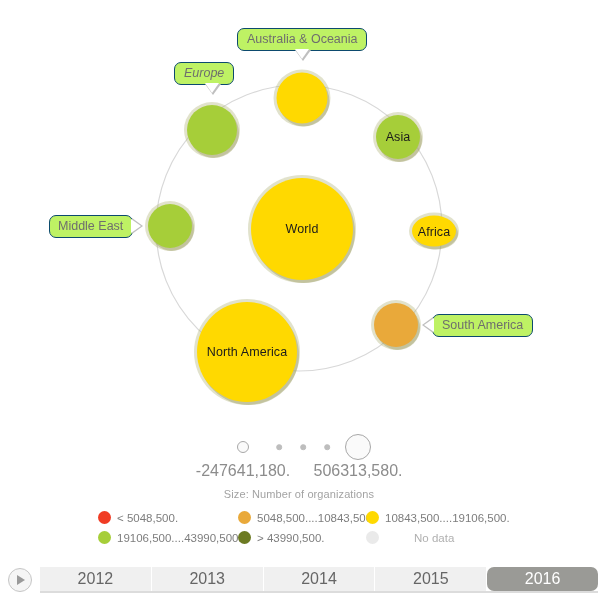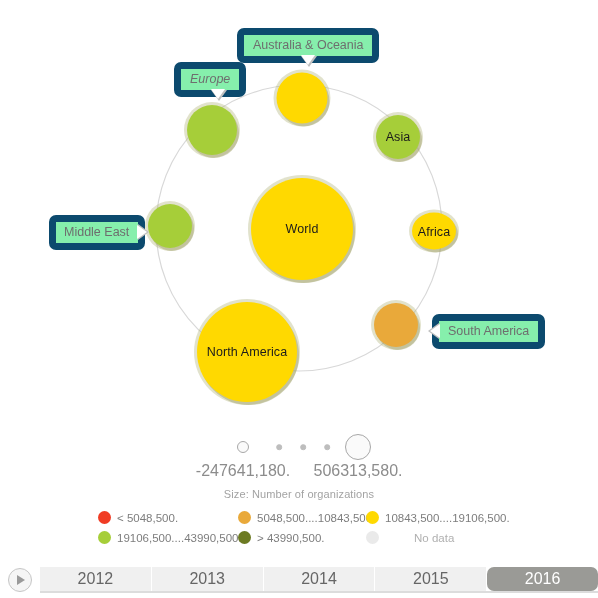--- a/index.html
+++ b/index.html
@@ -50,22 +50,22 @@
     font-size: 12.5px;
     color: #1b1b1b;
     white-space: nowrap;
     pointer-events: none;
     letter-spacing: 0.1px;
   }
 
   
   .callout {
     position: absolute;
-    background: #86efac;
-    border: 7px solid #0c4a6e;
+    background: #bef264;
+    border: 1px solid #0c4a6e;
     border-radius: 7px;
     padding: 3px 9px 4px 9px;
     font-size: 12.5px;
     color: #6e6e6e;
     white-space: nowrap;
     box-sizing: border-box;
   }
   .callout .tail,
   .callout .tail-fill {
     position: absolute;
@@ -267,21 +267,21 @@
         </div>
         <div class="bubble" style="left: 247px; top: 352px; width: 100px; height: 100px; background: rgb(255, 217, 0);">
           <span class="bubble-label">North America</span>
         </div>
         <div class="bubble" style="left: 302px; top: 98px; width: 51px; height: 51px; background: rgb(255, 217, 0);"></div>
         <div class="bubble" style="left: 212px; top: 130px; width: 50px; height: 50px; background: rgb(166, 206, 57);"></div>
         <div class="bubble" style="left: 170px; top: 226px; width: 44px; height: 44px; background: rgb(166, 206, 57);"></div>
         <div class="bubble" style="left: 398px; top: 137px; width: 44px; height: 44px; background: rgb(166, 206, 57);">
           <span class="bubble-label">Asia</span>
         </div>
-        <div class="bubble" style="left: 434px; top: 231px; width: 44px; height: 37px; background: rgb(255, 217, 0);">
+        <div class="bubble" style="left: 434px; top: 231px; width: 44px; height: 31px; background: rgb(255, 217, 0);">
           <span class="bubble-label">Africa</span>
         </div>
         <div class="bubble" style="left: 396px; top: 325px; width: 44px; height: 44px; background: rgb(233, 169, 58);"></div>
       </div>
     <div id="callouts-layer">
         <div class="callout tail-down" style="left: 237px; top: 27.5px;"><span>Australia &amp; Oceania</span><span class="tail" style="left: 57px;"></span><span class="tail-fill" style="left: 56px;"></span></div>
         <div class="callout tail-down" style="left: 174px; top: 62px; font-style: italic;"><span>Europe</span><span class="tail" style="left: 30px;"></span><span class="tail-fill" style="left: 29px;"></span></div>
         <div class="callout tail-right" style="left: 49px; top: 214.5px; padding-left: 8px;"><span>Middle East</span><span class="tail"></span><span class="tail-fill"></span></div>
         <div class="callout tail-left" style="left: 432px; top: 313.5px;"><span>South America</span><span class="tail"></span><span class="tail-fill"></span></div>
       </div>

